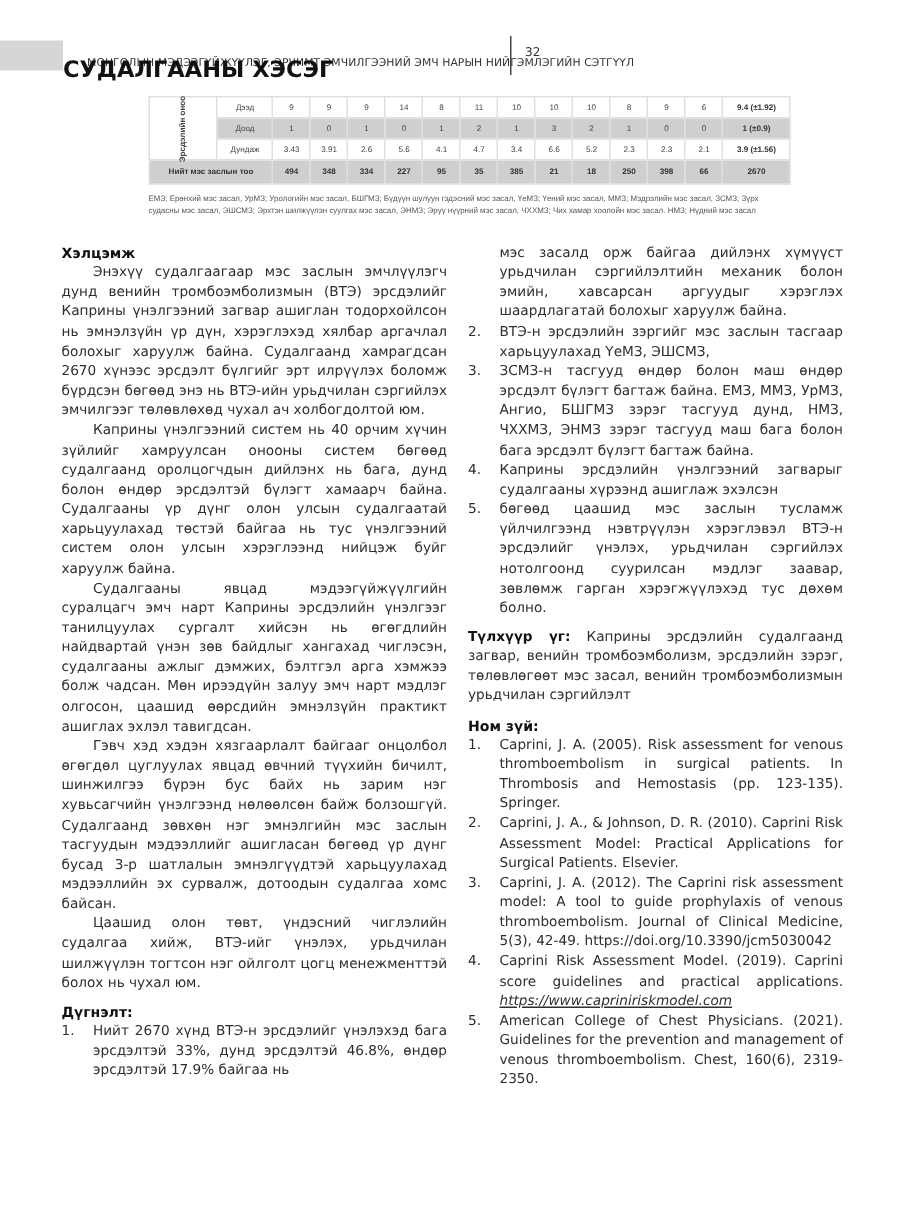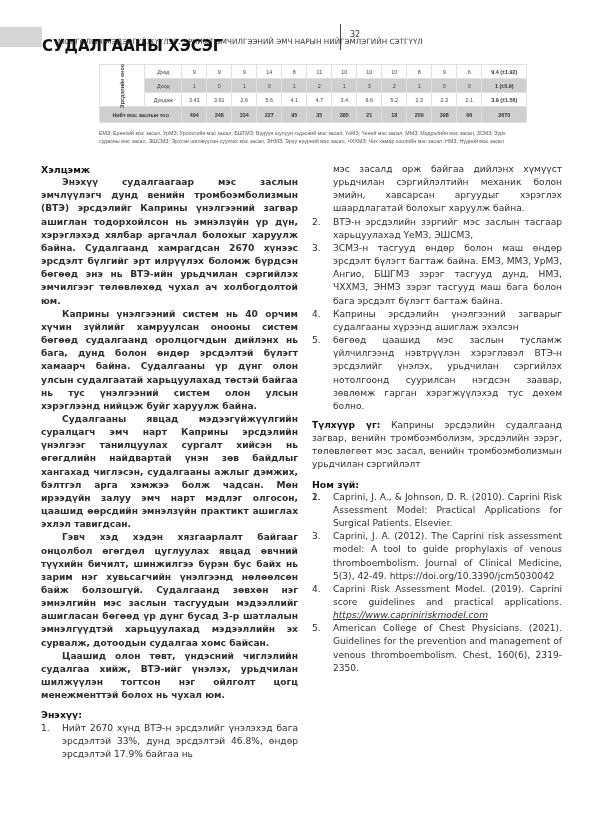--- a/index.html
+++ b/index.html
@@ -18,21 +18,21 @@
   table.t tr.total td { background:#cfcfcf; font-weight:bold; color:#333; height:15px; }
   table.t td.lbl { width:36px; }
   table.t td.vert { width:24px; background:#fff; }
   .vtext { display:inline-block; transform:rotate(-90deg); white-space:nowrap; font-weight:bold; font-size:5.4px; line-height:6px; }
   .abbr { position:absolute; left:99px; top:129px; width:420px; font-family:"Liberation Sans", sans-serif; font-size:5.3px; line-height:8px; color:#555; }
 
   .col { position:absolute; font-family:"DejaVu Sans", sans-serif; font-size:9.1px; line-height:13.15px; color:#2e2e2e; text-align:justify; }
   .col-left { left:41px; top:163px; width:257px; }
   .col-right { left:312px; top:163px; width:250px; }
   .h { font-weight:bold; color:#111; font-size:9.4px; margin:0; }
-  p { margin:0; text-indent:21px;font-weight:bold; }
+  p { margin:0; text-indent:21px; }
   ol { margin:0; padding:0; list-style:none; }
   ol li { position:relative; padding-left:21px; }
   ol li .n { position:absolute; left:0; top:0; }
   .kw b { font-weight:bold; color:#111; }
   .mt6 { margin-top:6px; }
   a.lnk { color:#2e2e2e; text-decoration:underline;font-style:italic; }
 </style>
 </head>
 <body>
 
@@ -113,36 +113,36 @@
 </table>
 <div class="abbr">ЕМЗ; Ерөнхий мэс засал, УрМЗ; Урологийн мэс засал, БШГМЗ; Бүдүүн шулуун гэдэсний мэс засал, ҮеМЗ; Үений мэс засал, ММЗ; Мэдрэлийн мэс засал, ЗСМЗ; Зүрх судасны мэс засал, ЭШСМЗ; Эрхтэн шилжүүлэн суулгах мэс засал, ЭНМЗ; Эрүү нүүрний мэс засал, ЧХХМЗ; Чих хамар хоолойн мэс засал. НМЗ; Нүдний мэс засал</div>
 
 <div class="col col-left">
   <div class="h">Хэлцэмж</div>
   <p>Энэхүү судалгаагаар мэс заслын эмчлүүлэгч дунд венийн тромбоэмболизмын (ВТЭ) эрсдэлийг Каприны үнэлгээний загвар ашиглан тодорхойлсон нь эмнэлзүйн үр дүн, хэрэглэхэд хялбар аргачлал болохыг харуулж байна. Судалгаанд хамрагдсан 2670 хүнээс эрсдэлт бүлгийг эрт илрүүлэх боломж бүрдсэн бөгөөд энэ нь ВТЭ-ийн урьдчилан сэргийлэх эмчилгээг төлөвлөхөд чухал ач холбогдолтой юм.</p>
   <p>Каприны үнэлгээний систем нь 40 орчим хүчин зүйлийг хамруулсан онооны систем бөгөөд судалгаанд оролцогчдын дийлэнх нь бага, дунд болон өндөр эрсдэлтэй бүлэгт хамаарч байна. Судалгааны үр дүнг олон улсын судалгаатай харьцуулахад төстэй байгаа нь тус үнэлгээний систем олон улсын хэрэглээнд нийцэж буйг харуулж байна.</p>
   <p>Судалгааны явцад мэдээгүйжүүлгийн суралцагч эмч нарт Каприны эрсдэлийн үнэлгээг танилцуулах сургалт хийсэн нь өгөгдлийн найдвартай үнэн зөв байдлыг хангахад чиглэсэн, судалгааны ажлыг дэмжих, бэлтгэл арга хэмжээ болж чадсан. Мөн ирээдүйн залуу эмч нарт мэдлэг олгосон, цаашид өөрсдийн эмнэлзүйн практикт ашиглах эхлэл тавигдсан.</p>
   <p>Гэвч хэд хэдэн хязгаарлалт байгааг онцолбол өгөгдөл цуглуулах явцад өвчний түүхийн бичилт, шинжилгээ бүрэн бус байх нь зарим нэг хувьсагчийн үнэлгээнд нөлөөлсөн байж болзошгүй. Судалгаанд зөвхөн нэг эмнэлгийн мэс заслын тасгуудын мэдээллийг ашигласан бөгөөд үр дүнг бусад 3-р шатлалын эмнэлгүүдтэй харьцуулахад мэдээллийн эх сурвалж, дотоодын судалгаа хомс байсан.</p>
   <p>Цаашид олон төвт, үндэсний чиглэлийн судалгаа хийж, ВТЭ-ийг үнэлэх, урьдчилан шилжүүлэн тогтсон нэг ойлголт цогц менежменттэй болох нь чухал юм.</p>
-  <div class="h mt6">Энэхүү:</div>
+  <div class="h mt6">Дүгнэлт:</div>
   <ol>
     <li><span class="n">1.</span><span id="c1">Нийт 2670 хүнд ВТЭ-н эрсдэлийг үнэлэхэд бага эрсдэлтэй 33%, дунд эрсдэлтэй 46.8%, өндөр эрсдэлтэй 17.9% байгаа нь</span></li>
   </ol>
 </div>
 
 <div class="col col-right">
   <ol>
     <li style="padding-left:21px"><span id="c1b">мэс засалд орж байгаа дийлэнх хүмүүст урьдчилан сэргийлэлтийн механик болон эмийн, хавсарсан аргуудыг хэрэглэх шаардлагатай болохыг харуулж байна.</span></li>
     <li><span class="n">2.</span><span>ВТЭ-н эрсдэлийн зэргийг мэс заслын тасгаар харьцуулахад ҮеМЗ, ЭШСМЗ,</span></li>
     <li><span class="n">3.</span><span>ЗСМЗ-н тасгууд өндөр болон маш өндөр эрсдэлт бүлэгт багтаж байна. ЕМЗ, ММЗ, УрМЗ, Ангио, БШГМЗ зэрэг тасгууд дунд, НМЗ, ЧХХМЗ, ЭНМЗ зэрэг тасгууд маш бага болон бага эрсдэлт бүлэгт багтаж байна.</span></li>
     <li><span class="n">4.</span><span>Каприны эрсдэлийн үнэлгээний загварыг судалгааны хүрээнд ашиглаж эхэлсэн</span></li>
-    <li><span class="n">5.</span><span>бөгөөд цаашид мэс заслын тусламж үйлчилгээнд нэвтрүүлэн хэрэглэвэл ВТЭ-н эрсдэлийг үнэлэх, урьдчилан сэргийлэх нотолгоонд суурилсан нэгдсэн заавар, зөвлөмж гарган хэрэгжүүлэхэд тус дөхөм болно.</span></li>
+    <li><span class="n">5.</span><span>бөгөөд цаашид мэс заслын тусламж үйлчилгээнд нэвтрүүлэн хэрэглэвэл ВТЭ-н эрсдэлийг үнэлэх, урьдчилан сэргийлэх нотолгоонд суурилсан мэдлэг заавар, зөвлөмж гарган хэрэгжүүлэхэд тус дөхөм болно.</span></li>
   </ol>
   <div class="kw mt6"><b>Түлхүүр үг:</b> <span>Каприны эрсдэлийн судалгаанд загвар, венийн тромбоэмболизм, эрсдэлийн зэрэг, төлөвлөгөөт мэс засал, венийн тромбоэмболизмын урьдчилан сэргийлэлт</span></div>
   <div class="h mt6">Ном зүй:</div>
   <ol>
-    <li><span class="n">1.</span></li>
+    <li><span class="n">1.</span><span>Caprini, J. A. (2005). Risk assessment for venous thromboembolism in surgical patients. In Thrombosis and Hemostasis (pp. 123-135). Springer.</span></li>
     <li><span class="n">2.</span><span>Caprini, J. A., &amp; Johnson, D. R. (2010). Caprini Risk Assessment Model: Practical Applications for Surgical Patients. Elsevier.</span></li>
     <li><span class="n">3.</span><span>Caprini, J. A. (2012). The Caprini risk assessment model: A tool to guide prophylaxis of venous thromboembolism. Journal of Clinical Medicine, 5(3), 42-49. https://doi.org/10.3390/jcm5030042</span></li>
     <li><span class="n">4.</span><span>Caprini Risk Assessment Model. (2019). Caprini score guidelines and practical applications. </span><a class="lnk">https://www.capriniriskmodel.com</a></li>
     <li><span class="n">5.</span><span>American College of Chest Physicians. (2021). Guidelines for the prevention and management of venous thromboembolism. Chest, 160(6), 2319-2350.</span></li>
   </ol>
 </div>
 
 </body></html>

